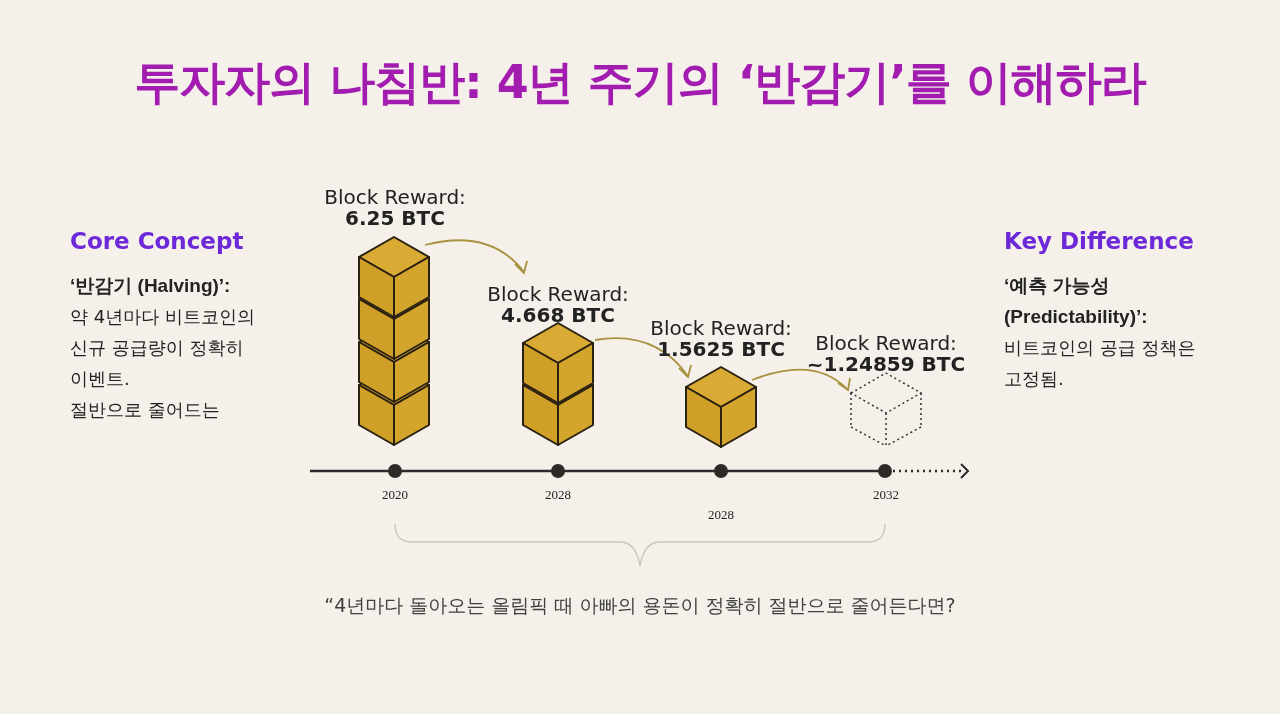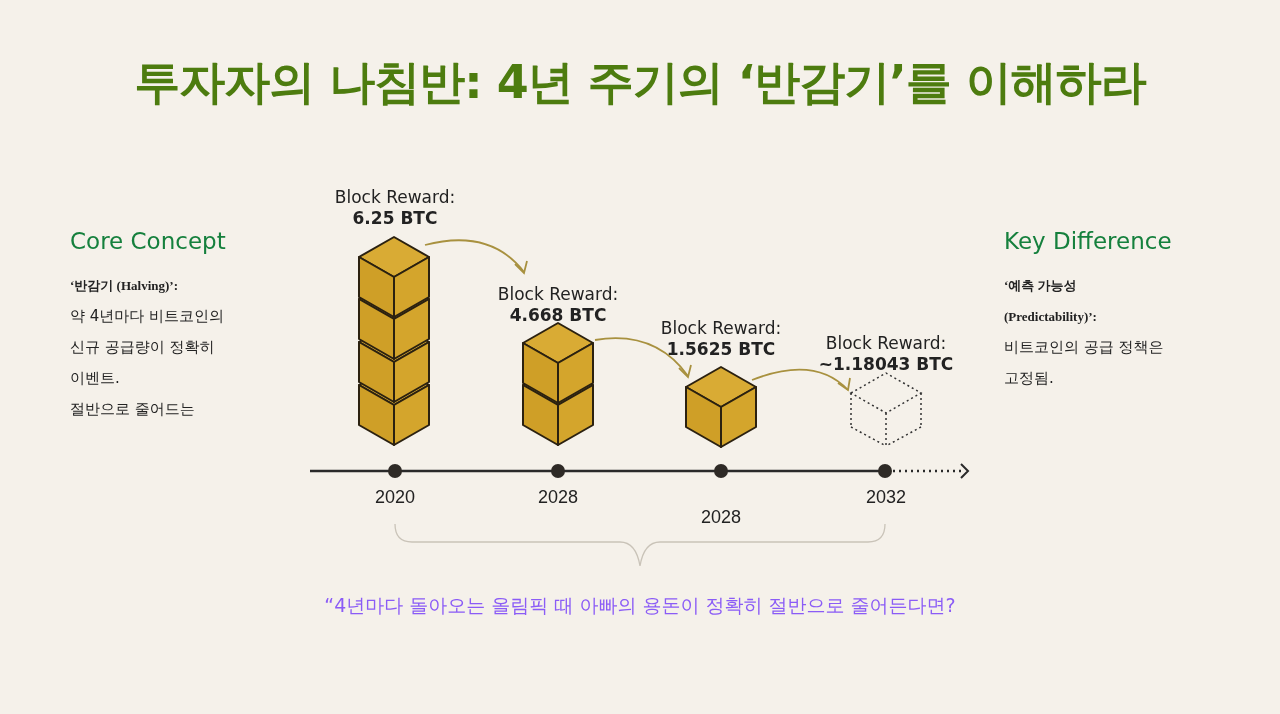--- a/index.html
+++ b/index.html
@@ -6,42 +6,42 @@
   body {
     width: 1280px; height: 714px; overflow: hidden;
     background: #f5f1ea;
     font-family: "Liberation Sans", "DejaVu Sans", sans-serif;
     color: #222;
     position: relative;
   }
   .title {
     position: absolute; left: 0; right: 0; top: 52px;
     text-align: center; font-size: 46px; font-weight: 700;
-    letter-spacing: -1px; color: #4d7c0f;
+    letter-spacing: -1px; color: #a21caf;
     font-family: "DejaVu Sans", sans-serif;
   }
   .side { position: absolute; }
-  .side .heading { font-size: 23px; font-weight: 400; color: #15803d; margin-bottom: 16px; font-family: "DejaVu Sans", sans-serif; }
-  .side .term { font-size: 13px; font-weight: 700; line-height: 31px; font-family: Liberation Serif, serif; }
-  .side .body { font-size: 15px; line-height: 31px; font-family: "DejaVu Sans", sans-serif; }
+  .side .heading { font-size: 23px; font-weight: 700; color: #6d28d9; margin-bottom: 16px; font-family: "DejaVu Sans", sans-serif; }
+  .side .term { font-size: 19px; font-weight: 700; line-height: 31px; font-family: Liberation Sans, sans-serif; }
+  .side .body { font-size: 18px; line-height: 31px; font-family: "DejaVu Sans", sans-serif; }
   .left { left: 70px; top: 228px; width: 240px; }
   .right { left: 1004px; top: 228px; width: 250px; }
   .label {
-    position: absolute; text-align: center; font-size: 17px; line-height: 21px;
+    position: absolute; text-align: center; font-size: 20px; line-height: 21px;
     font-family: "DejaVu Sans", sans-serif; color: #222; transform: translateX(-50%); white-space: nowrap;
   }
   .label .val { font-weight: 700; }
   .year {
-    position: absolute; top: 487px; font-size: 18px; transform: translateX(-50%);
-    font-family: Liberation Sans, sans-serif; color: #222;
+    position: absolute; top: 487px; font-size: 13px; transform: translateX(-50%);
+    font-family: Liberation Serif, serif; color: #222;
   }
   svg.art { position: absolute; left: 0; top: 0; }
   .quote {
     position: absolute; left: 0; right: 0; top: 590px; text-align: center;
-    font-size: 19px; line-height: 31px; color: #8b5cf6;
+    font-size: 19px; line-height: 31px; color: #404040;
     font-family: "DejaVu Sans", sans-serif;
   }
 </style>
 </head>
 <body>
 
 <div class="title">투자자의 나침반: 4년 주기의 ‘반감기’를 이해하라</div>
 
 <div class="side left">
   <div class="heading">Core Concept</div>
@@ -123,21 +123,21 @@
 <div class="label" style="left:558px; top:284px;">
   <div>Block Reward:</div>
   <div class="val">4.668 BTC</div>
 </div>
 <div class="label" style="left:721px; top:318px;">
   <div>Block Reward:</div>
   <div class="val">1.5625 BTC</div>
 </div>
 <div class="label" style="left:886px; top:333px;">
   <div>Block Reward:</div>
-  <div class="val">~1.18043 BTC</div>
+  <div class="val">~1.24859 BTC</div>
 </div>
 
 <div class="year" style="left:395px;">2020</div>
 <div class="year" style="left:558px;">2028</div>
 <div class="year" style="left:721px;margin-top:20px;">2028</div>
 <div class="year" style="left:886px;">2032</div>
 
 <div class="quote">
   <div>“4년마다 돌아오는 올림픽 때 아빠의 용돈이 정확히 절반으로 줄어든다면?</div>
 </div>

